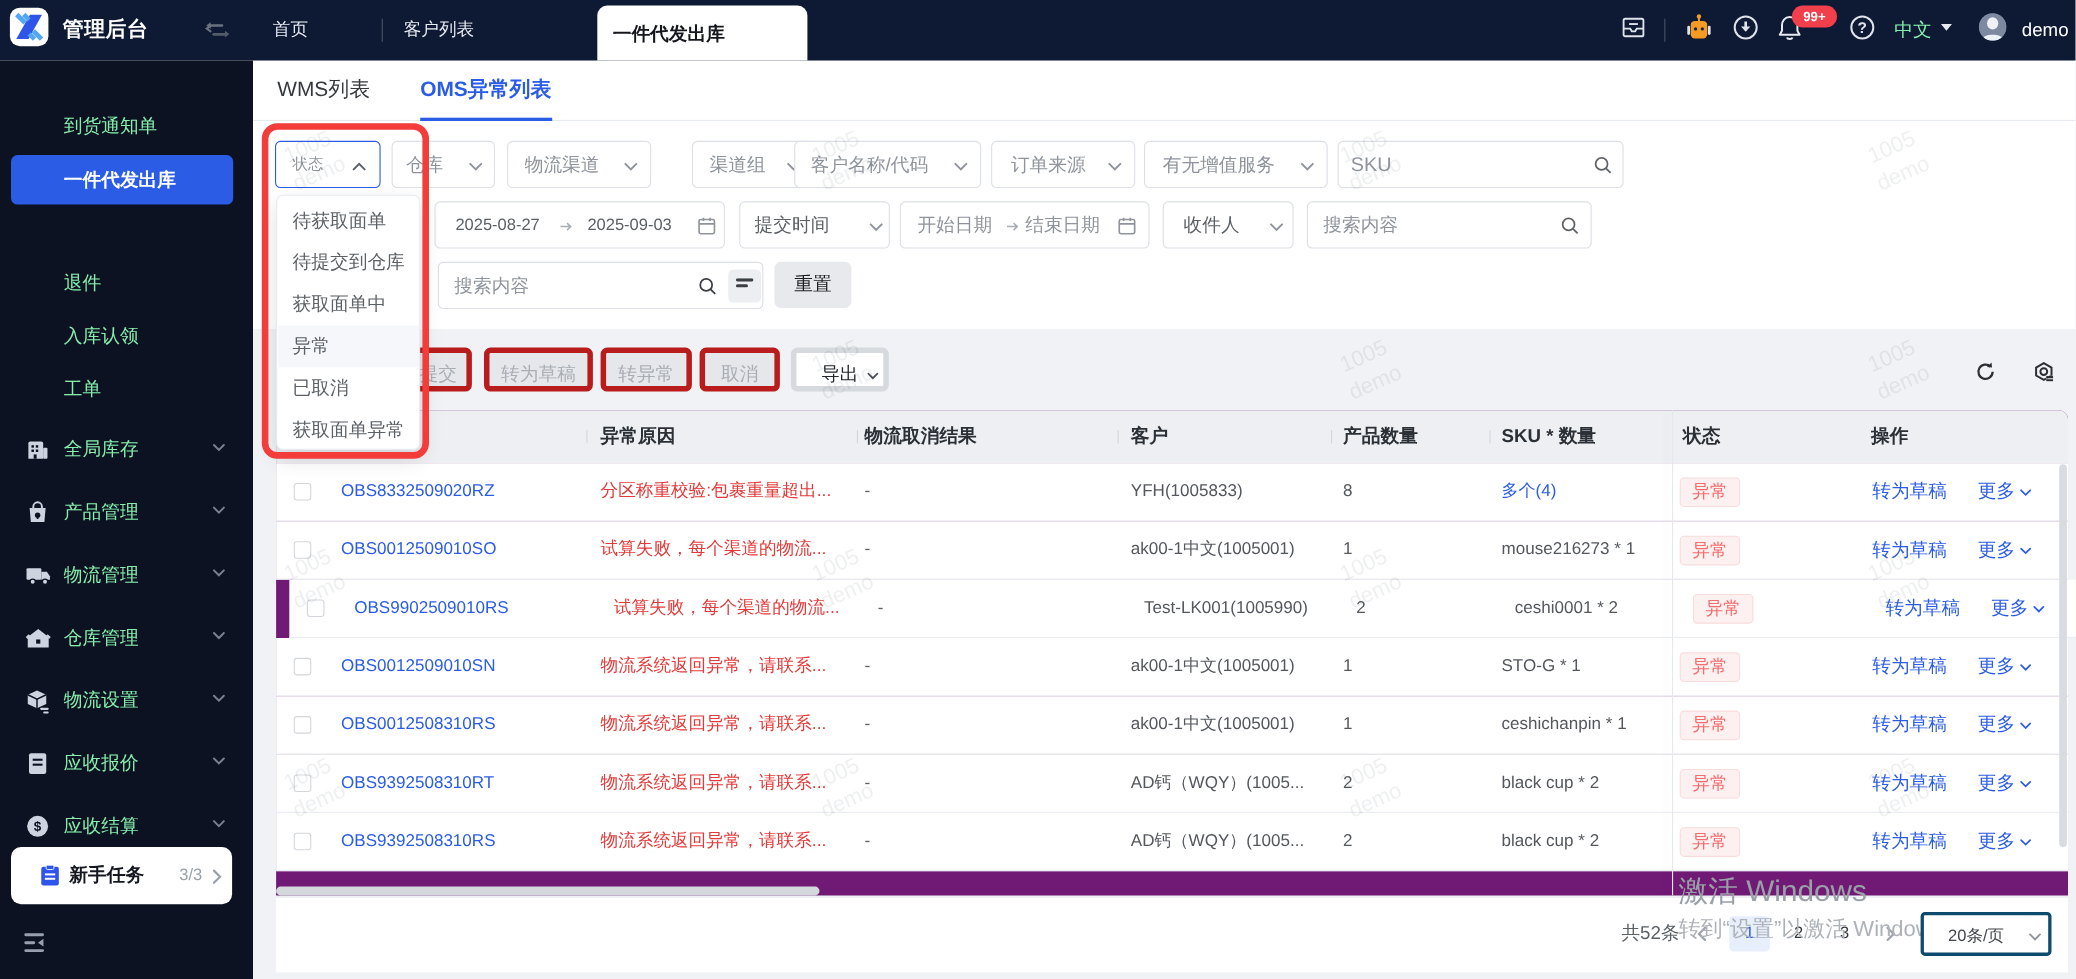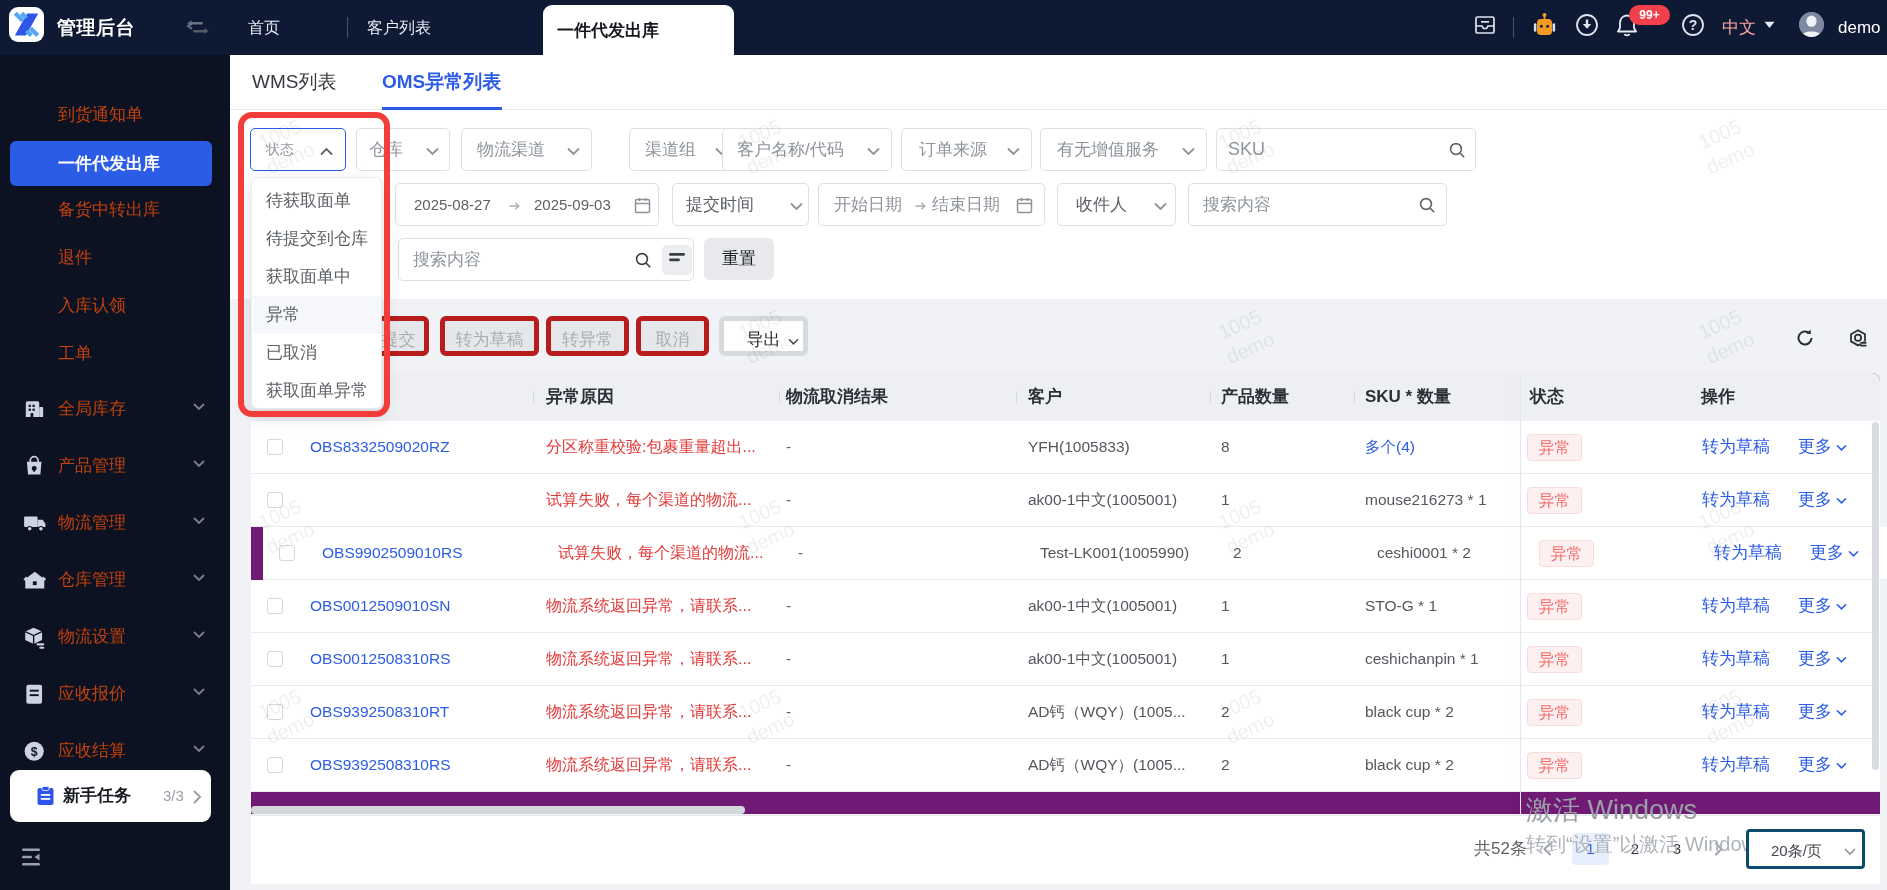--- a/index.html
+++ b/index.html
@@ -11,25 +11,25 @@
 #topbar{position:absolute;left:0;top:0;width:1887px;height:55px;background:#0e1934;z-index:30;}
 #logo{position:absolute;left:9px;top:7px;width:35px;height:35px;background:#fff;border-radius:9px;overflow:hidden;}
 #brand{position:absolute;left:57px;top:0;height:55px;line-height:55px;color:#fff;font-size:19px;font-weight:bold;letter-spacing:0.5px;}
 .topnav{position:absolute;top:0;height:55px;line-height:55px;color:#e8ecf5;font-size:16px;}
 #tab-active{position:absolute;left:543px;top:5px;width:191px;height:50px;background:#fff;border-radius:9px 9px 0 0;}
 #tab-active span{position:absolute;left:14px;top:0;height:50px;line-height:52px;color:#15171c;font-size:17px;font-weight:bold;}
 .tdivider{position:absolute;top:17px;width:1px;height:21px;background:rgba(255,255,255,0.25);}
 #badge99{position:absolute;left:1629px;top:5px;width:41px;height:20px;background:#f1404b;border-radius:10px;color:#fff;font-size:12px;font-weight:bold;text-align:center;line-height:20px;z-index:2;}
 #avatar{position:absolute;left:1799px;top:12px;width:25px;height:25px;border-radius:50%;background:#7d89a0;overflow:hidden;}
 #demo{position:absolute;left:1838px;top:0;height:55px;line-height:55px;color:#fff;font-size:17px;}
-#lang{position:absolute;left:1722px;top:0;height:67px;line-height:55px;color:#fca5a5;font-size:17px;}
+#lang{position:absolute;left:1722px;top:0;height:67px;line-height:55px;color:#86efac;font-size:17px;}
 
 
 #sidebar{position:absolute;left:0;top:55px;width:230px;height:835px;background:#0c1222;z-index:20;}
-.sitem{position:absolute;left:0;width:230px;height:40px;line-height:40px;color:#c2410c;font-size:17px;}
+.sitem{position:absolute;left:0;width:230px;height:40px;line-height:40px;color:#86efac;font-size:17px;}
 .sitem .txt{position:absolute;left:58px;top:0;}
 .sitem .svgi{position:absolute;left:23px;top:9px;transform:scale(1.12);transform-origin:left top;}
 .sitem .chev{position:absolute;left:193px;top:14px;}
 #sactive{position:absolute;left:10px;top:86px;width:202px;height:45px;background:#2b5ce5;border-radius:6px;color:#fff;font-size:17px;font-weight:bold;line-height:45px;}
 #sactive span{margin-left:48px;}
 #newbie{position:absolute;left:10px;top:715px;width:201px;height:52px;background:#fff;border-radius:9px;}
 #newbie .t1{position:absolute;left:53px;top:0;height:52px;line-height:52px;font-size:17px;font-weight:bold;color:#15181e;}
 #newbie .t2{position:absolute;left:153px;top:0;height:52px;line-height:52px;font-size:15px;color:#9aa0a8;}
 
 
@@ -149,23 +149,20 @@
       <path d="M2.5 25 C2.5 17.8 22.5 17.8 22.5 25 Z" fill="#eef1f6"></path>
     </svg>
   </div>
   <div id="demo">demo</div>
 </div>
 <div id="sidebar">
   <div class="sitem" style="top:40px;">
       <span class="txt">到货通知单</span>
     </div>
   <div id="sactive"><span>一件代发出库</span></div>
-  <div class="sitem" style="top:135px;">
-      <span class="txt">备货中转出库</span>
-    </div>
   <div class="sitem" style="top:183px;">
       <span class="txt">退件</span>
     </div>
   <div class="sitem" style="top:231px;">
       <span class="txt">入库认领</span>
     </div>
   <div class="sitem" style="top:279px;">
       <span class="txt">工单</span>
     </div>
 
@@ -443,20 +440,21 @@
           <span class="cell link" style="left:1114px;">多个(4)</span>
           <span class="badge">异常</span>
           <span class="cell link" style="left:1451px;font-size:17px;">转为草稿</span>
           <span class="cell link" style="left:1547px;font-size:17px;">更多</span>
           <svg width="11" height="8" viewBox="0 0 12 8" style="position:absolute;left:1585px;top:23px;">
             <path d="M1.5 1.5 L6 6 L10.5 1.5" stroke="#2b5ce5" stroke-width="1.7" fill="none" stroke-linecap="round"></path>
           </svg>
         </div>
 <div class="row" style="top:101px;">
           <span class="cbx"></span>
+          <span class="cell link" style="left:59px;">OBS0012509010SO</span>
           <span class="cell err" style="left:295px;font-size:16px;">试算失败，每个渠道的物流...</span>
           <span class="cell" style="left:535px;">-</span>
           <span class="cell" style="left:777px;color:#54575d;">ak00-1中文(1005001)</span>
           <span class="cell" style="left:970px;color:#54575d;">1</span>
           <span class="cell" style="left:1114px;color:#54575d;">mouse216273 * 1</span>
           <span class="badge">异常</span>
           <span class="cell link" style="left:1451px;font-size:17px;">转为草稿</span>
           <span class="cell link" style="left:1547px;font-size:17px;">更多</span>
           <svg width="11" height="8" viewBox="0 0 12 8" style="position:absolute;left:1585px;top:23px;">
             <path d="M1.5 1.5 L6 6 L10.5 1.5" stroke="#2b5ce5" stroke-width="1.7" fill="none" stroke-linecap="round"></path>

